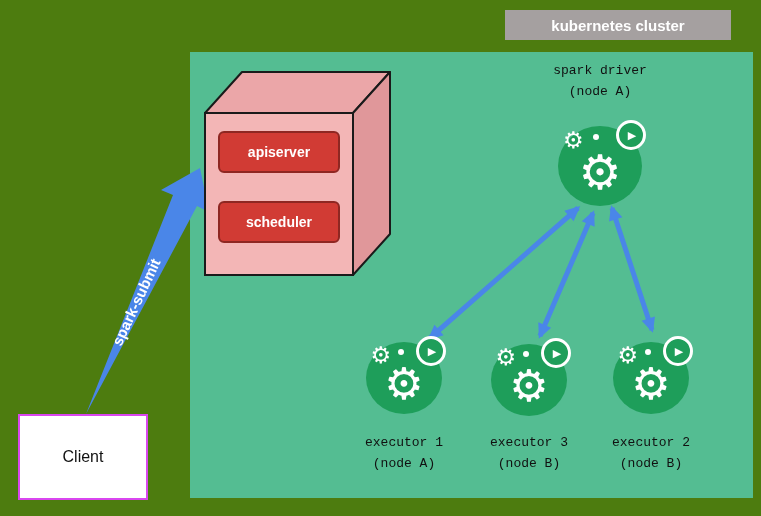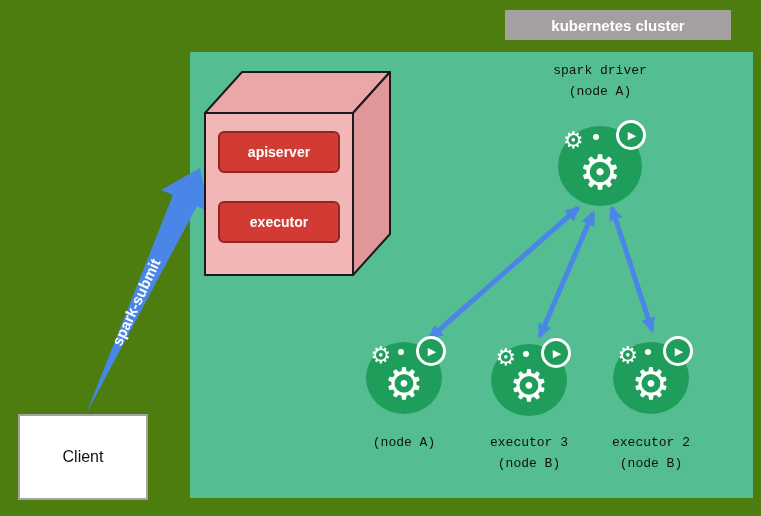--- a/index.html
+++ b/index.html
@@ -50,21 +50,21 @@
     z-index: 4;
     box-sizing: border-box;
   }
   .panel-apiserver { top: 131px; }
   .panel-scheduler { top: 201px; }
   .client-box {
     position: absolute;
     left: 18px; top: 414px;
     width: 130px; height: 86px;
     background: #ffffff;
-    border: 2px solid #a3a3a3;
+    border: 2px solid #d946ef;
     color: #111111;
     font-size: 16px;
     display: flex; align-items: center; justify-content: center;
     z-index: 3;
     box-sizing: border-box;
   }
   .submit-label {
     position: absolute;
     left: 136px; top: 302px;
     transform: translate(-50%, -50%) rotate(-65deg);
@@ -174,21 +174,21 @@
 
     <line x1="578" y1="208" x2="430" y2="338" stroke="#4a86e8" stroke-width="5" marker-start="url(#arrowS)" marker-end="url(#arrowE)"></line>
     <line x1="593" y1="213" x2="540" y2="336" stroke="#4a86e8" stroke-width="5" marker-start="url(#arrowS)" marker-end="url(#arrowE)"></line>
     <line x1="612" y1="208" x2="652" y2="330" stroke="#4a86e8" stroke-width="5" marker-start="url(#arrowS)" marker-end="url(#arrowE)"></line>
   </svg>
 
   <div class="panel-box panel-apiserver">
     <span>apiserver</span>
   </div>
   <div class="panel-box panel-scheduler">
-    <span>executor</span>
+    <span>scheduler</span>
   </div>
 
   <div class="submit-label">spark-submit</div>
 
   <div class="client-box">
     <span>Client</span>
   </div>
 
   <div class="node-label driver-label">
     <div>spark driver</div>
@@ -227,20 +227,21 @@
     <div class="pod-circle"></div>
     <span class="gear-big">⚙</span>
     <span class="gear-small">⚙</span>
     <span class="gear-dot"></span>
     <div class="play-badge">
       <span>▶</span>
     </div>
   </div>
 
   <div class="node-label exec1-label">
+    <div>executor 1</div>
     <div>(node A)</div>
   </div>
   <div class="node-label exec2-label">
     <div>executor 3</div>
     <div>(node B)</div>
   </div>
   <div class="node-label exec3-label">
     <div>executor 2</div>
     <div>(node B)</div>
   </div>

